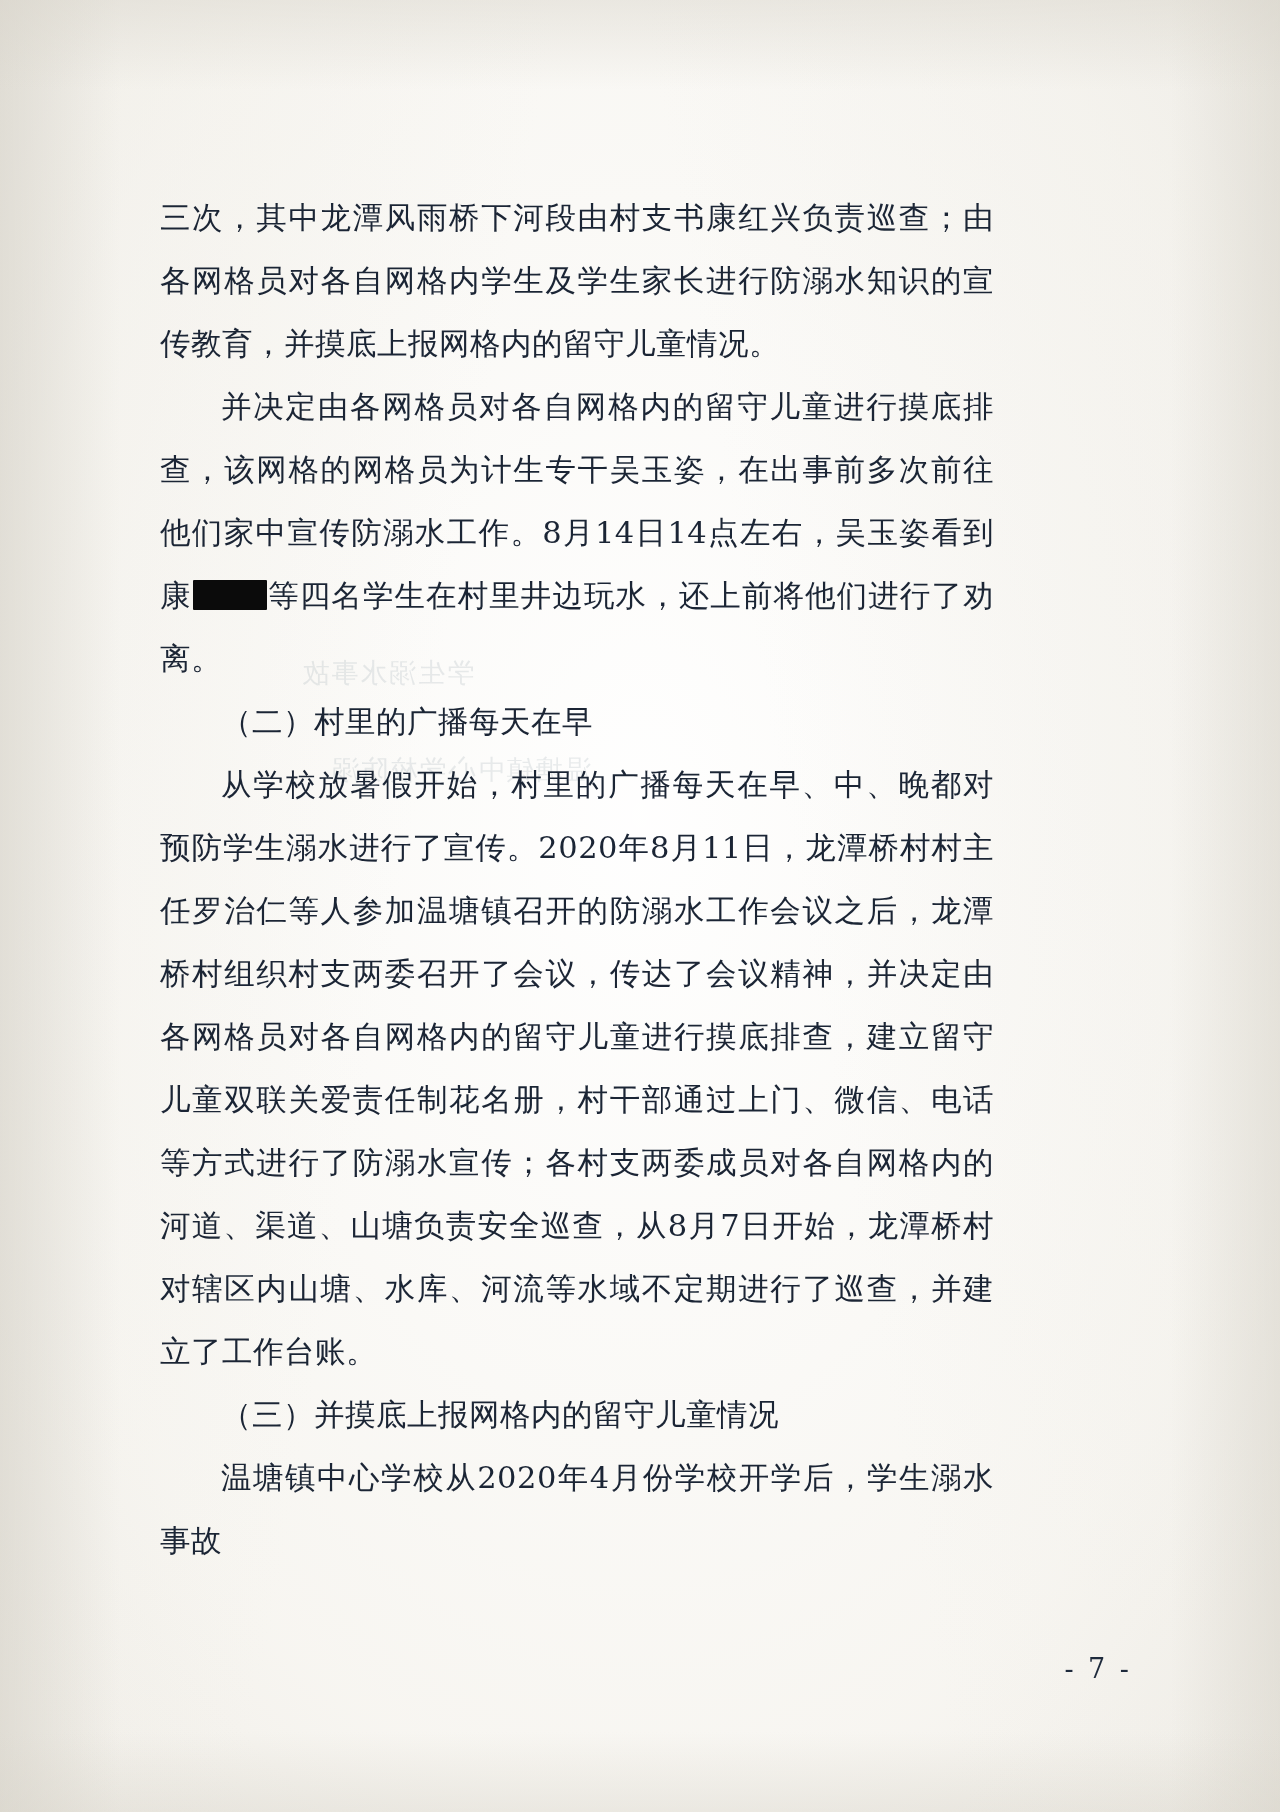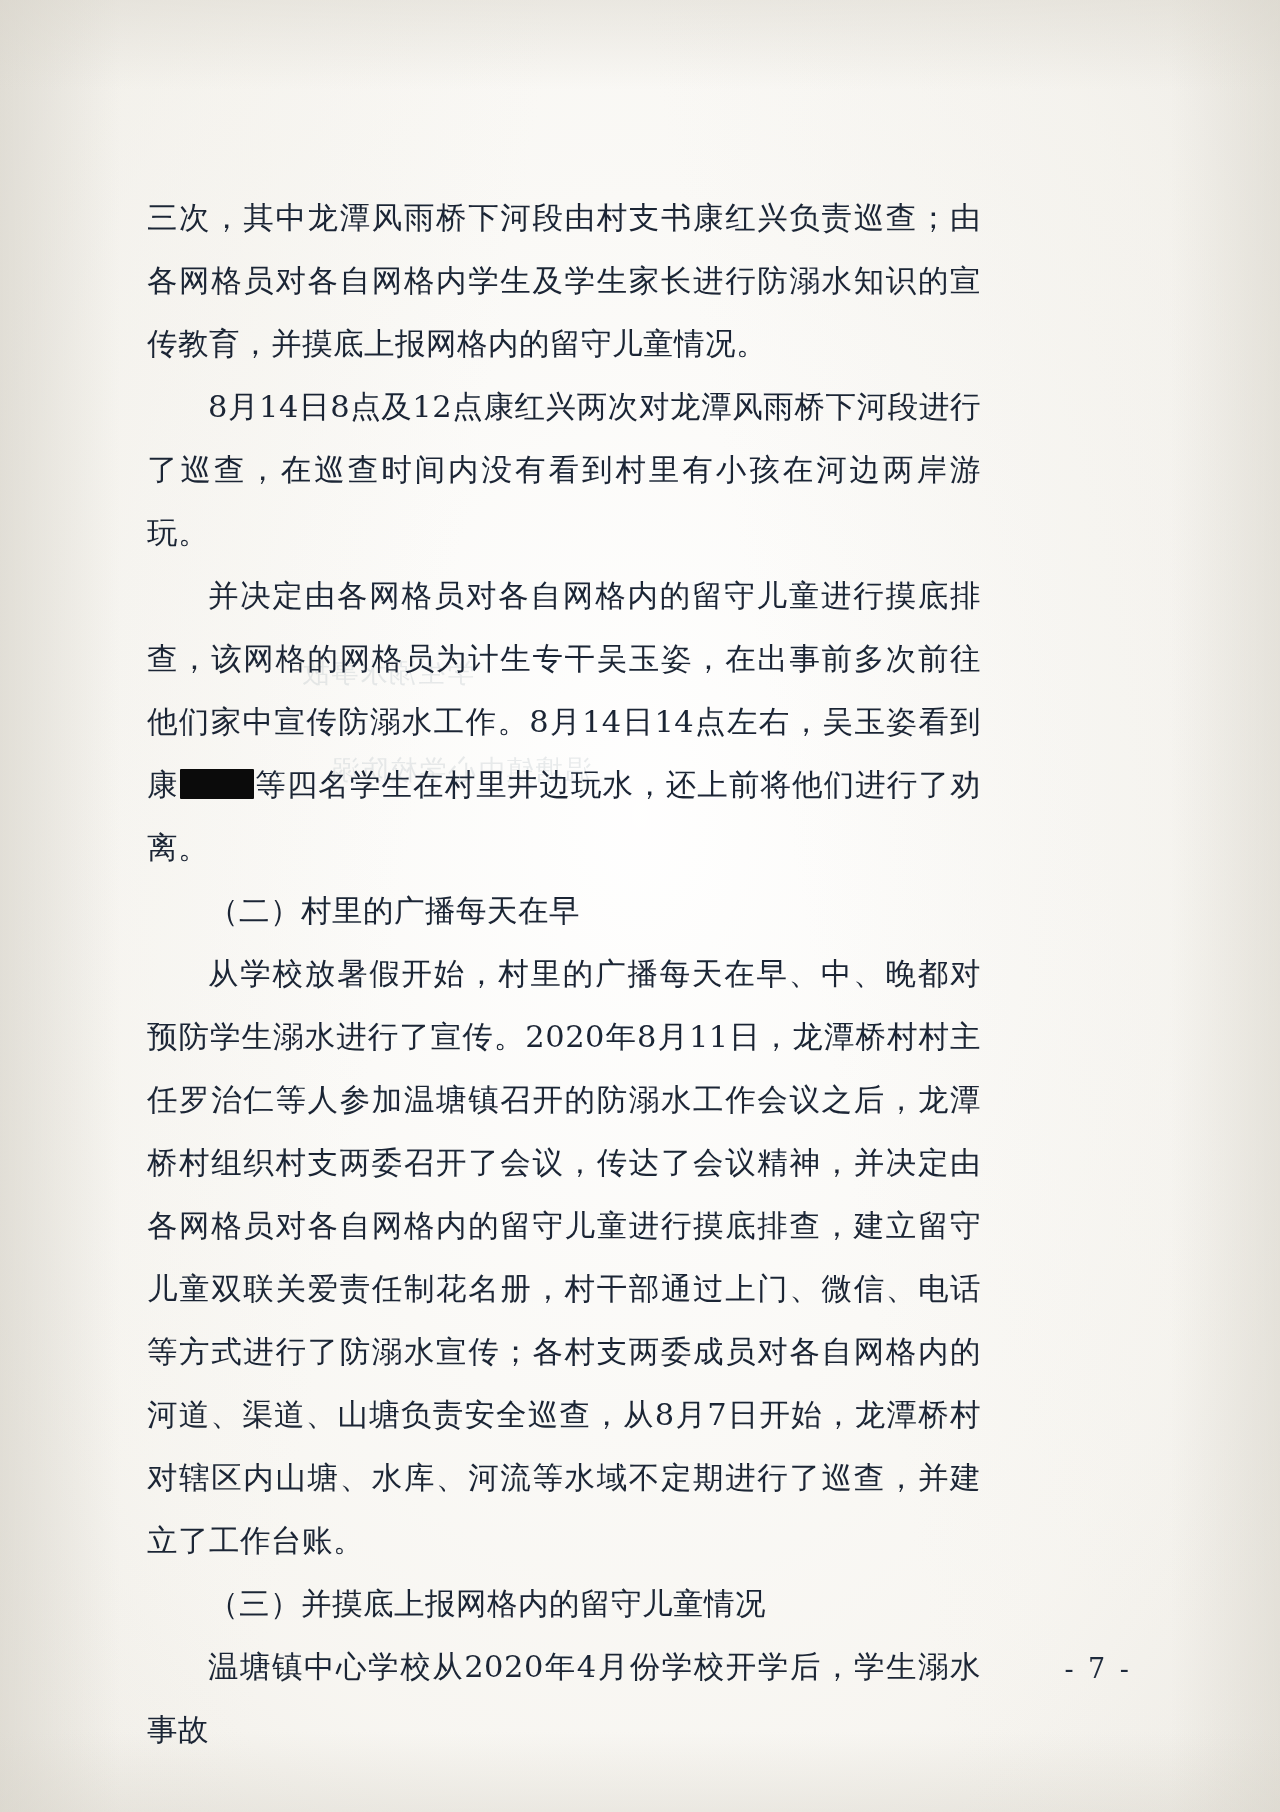--- a/index.html
+++ b/index.html
@@ -51,21 +51,21 @@
   .edge-shadow-bottom {
     position: absolute;
     left: 0; right: 0; bottom: 0;
     height: 80px;
     background: linear-gradient(0deg, rgba(216,212,202,0.4) 0%, rgba(255,255,255,0) 100%);
     pointer-events: none;
   }
 
   .content {
     position: absolute;
-    left: 147px;
+    left: 160px;
     top: 186px;
     width: 834px;
   }
 
   p.para {
     margin: 0 0 0 0;
     font-size: 30.5px;
     line-height: 63px;
     color: #1b2535;
     text-align: justify;
@@ -117,21 +117,20 @@
   <div class="edge-shadow-top"></div>
   <div class="edge-shadow-bottom"></div>
 
   <div class="bleed" style="left:330px; top:752px;">温塘镇中心学校防溺</div>
   <div class="bleed" style="left:300px; top:655px;">学生溺水事故</div>
 
   <div class="content">
 
     <p class="para">三次，其中龙潭风雨桥下河段由村支书康红兴负责巡查；由各网格员对各自网格内学生及学生家长进行防溺水知识的宣传教育，并摸底上报网格内的留守儿童情况。</p>
 
-    <p class="para indent">8月14日8点及12点康红兴两次对龙潭风雨桥下河段进行了巡查，在巡查时间内没有看到村里有小孩在河边两岸游玩。</p>
 
     <p class="para indent">
       <span>并决定由各网格员对各自网格内的留守儿童进行摸底排查，该网格的网格员为计生专干吴玉姿，在出事前多次前往他们家中宣传防溺水工作。8月14日14点左右，吴玉姿看到康</span><span class="redact"></span><span>等四名学生在村里井边玩水，还上前将他们进行了劝离。</span>
     </p>
 
     <p class="para indent">（二）村里的广播每天在早</p>
 
     <p class="para indent">从学校放暑假开始，村里的广播每天在早、中、晚都对预防学生溺水进行了宣传。2020年8月11日，龙潭桥村村主任罗治仁等人参加温塘镇召开的防溺水工作会议之后，龙潭桥村组织村支两委召开了会议，传达了会议精神，并决定由各网格员对各自网格内的留守儿童进行摸底排查，建立留守儿童双联关爱责任制花名册，村干部通过上门、微信、电话等方式进行了防溺水宣传；各村支两委成员对各自网格内的河道、渠道、山塘负责安全巡查，从8月7日开始，龙潭桥村对辖区内山塘、水库、河流等水域不定期进行了巡查，并建立了工作台账。</p>
 
     <p class="para indent">（三）并摸底上报网格内的留守儿童情况</p>

